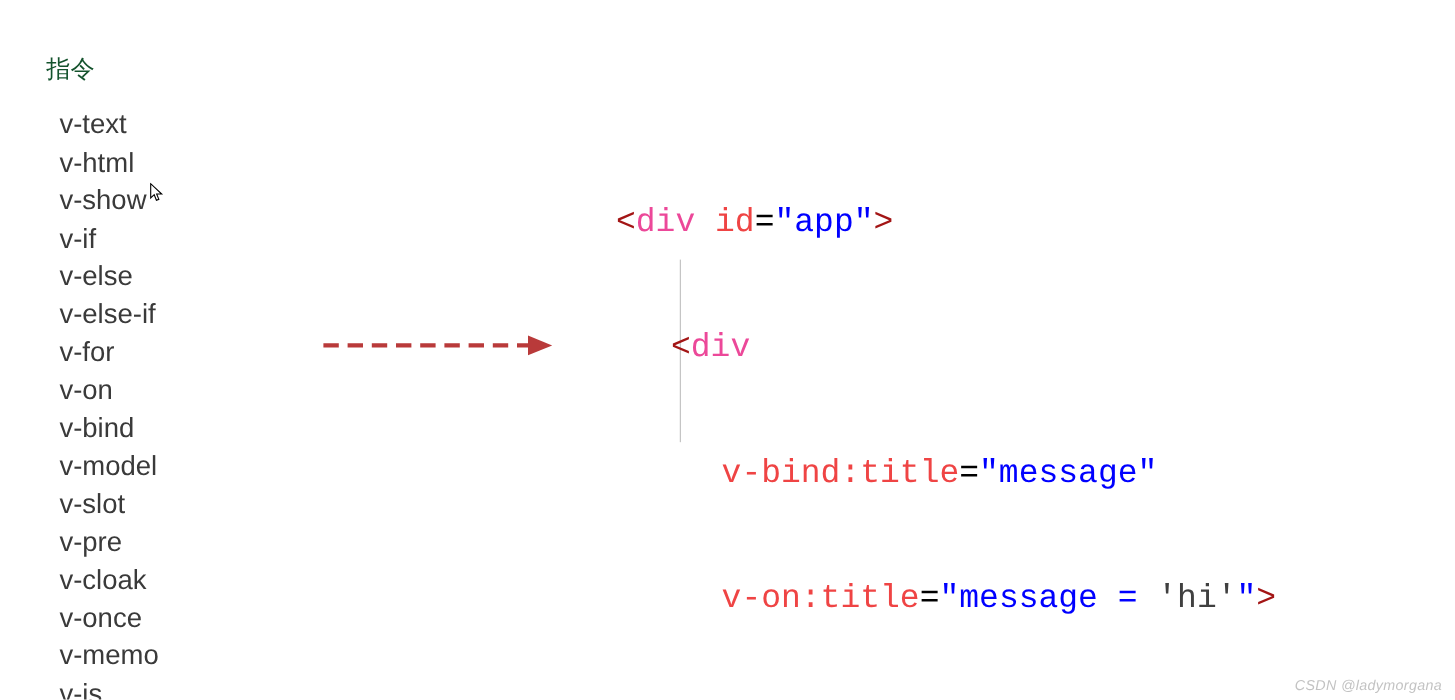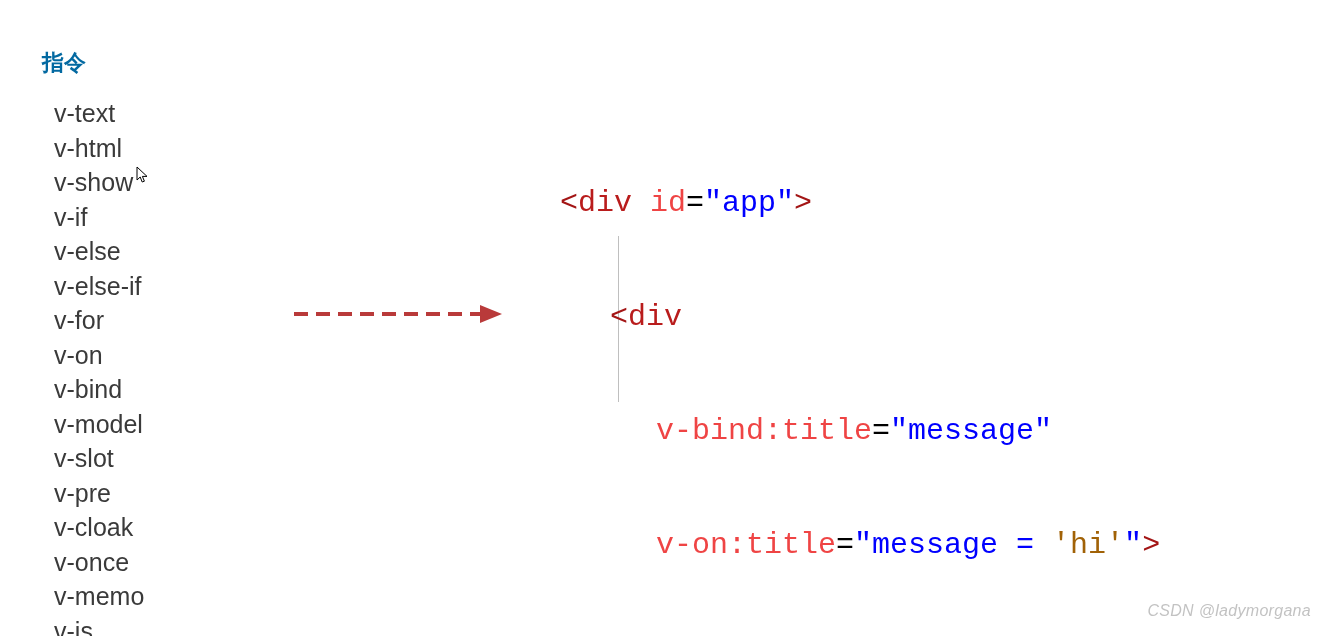--- a/index.html
+++ b/index.html
@@ -10,23 +10,23 @@
     font-family: -apple-system, BlinkMacSystemFont, "Segoe UI", Arial, sans-serif;
     position: relative;
     overflow: hidden;
   }
   .sidebar {
     position: absolute;
     left: 42px;
     top: 48px;
   }
   .sidebar-title {
-    color: #0369a1;
+    color: #14532d;
     font-size: 22px;
-    font-weight: 700;
+    font-weight: 400;
     margin-bottom: 18px;
   }
   .sidebar-list {
     list-style: none;
     padding-left: 12px;
   }
   .sidebar-list li {
     color: #3a3a3a;
     font-size: 25px;
     line-height: 34.5px;
@@ -60,30 +60,30 @@
   .code-block .indent2 { padding-left: 96px; }
   .vert-rule {
     position: absolute;
     left: 618px;
     top: 236px;
     width: 0;
     border-left: 1px solid #bfbfbf;
     height: 166px;
   }
   .c-punct   { color: #a31515; }
-  .c-tag     { color: #b91c1c; }
+  .c-tag     { color: #ec4899; }
   .c-attr    { color: #ef4444; }
   .c-eq      { color: #000000; }
   .c-str     { color: #0000ff; }
-  .c-strred  { color: #a16207; margin-top: 19px; }
+  .c-strred  { color: #404040; margin-top: 19px; }
   .watermark {
     position: absolute;
     right: 12px;
-    bottom: 16px;
-    font-size: 16px;
+    bottom: 6px;
+    font-size: 13px;
     color: rgba(120,120,120,0.45);
     font-style: italic;
     letter-spacing: 0.3px;
   }
 </style>
 </head>
 <body>
 
 <div class="sidebar">
   <div class="sidebar-title">指令</div>

